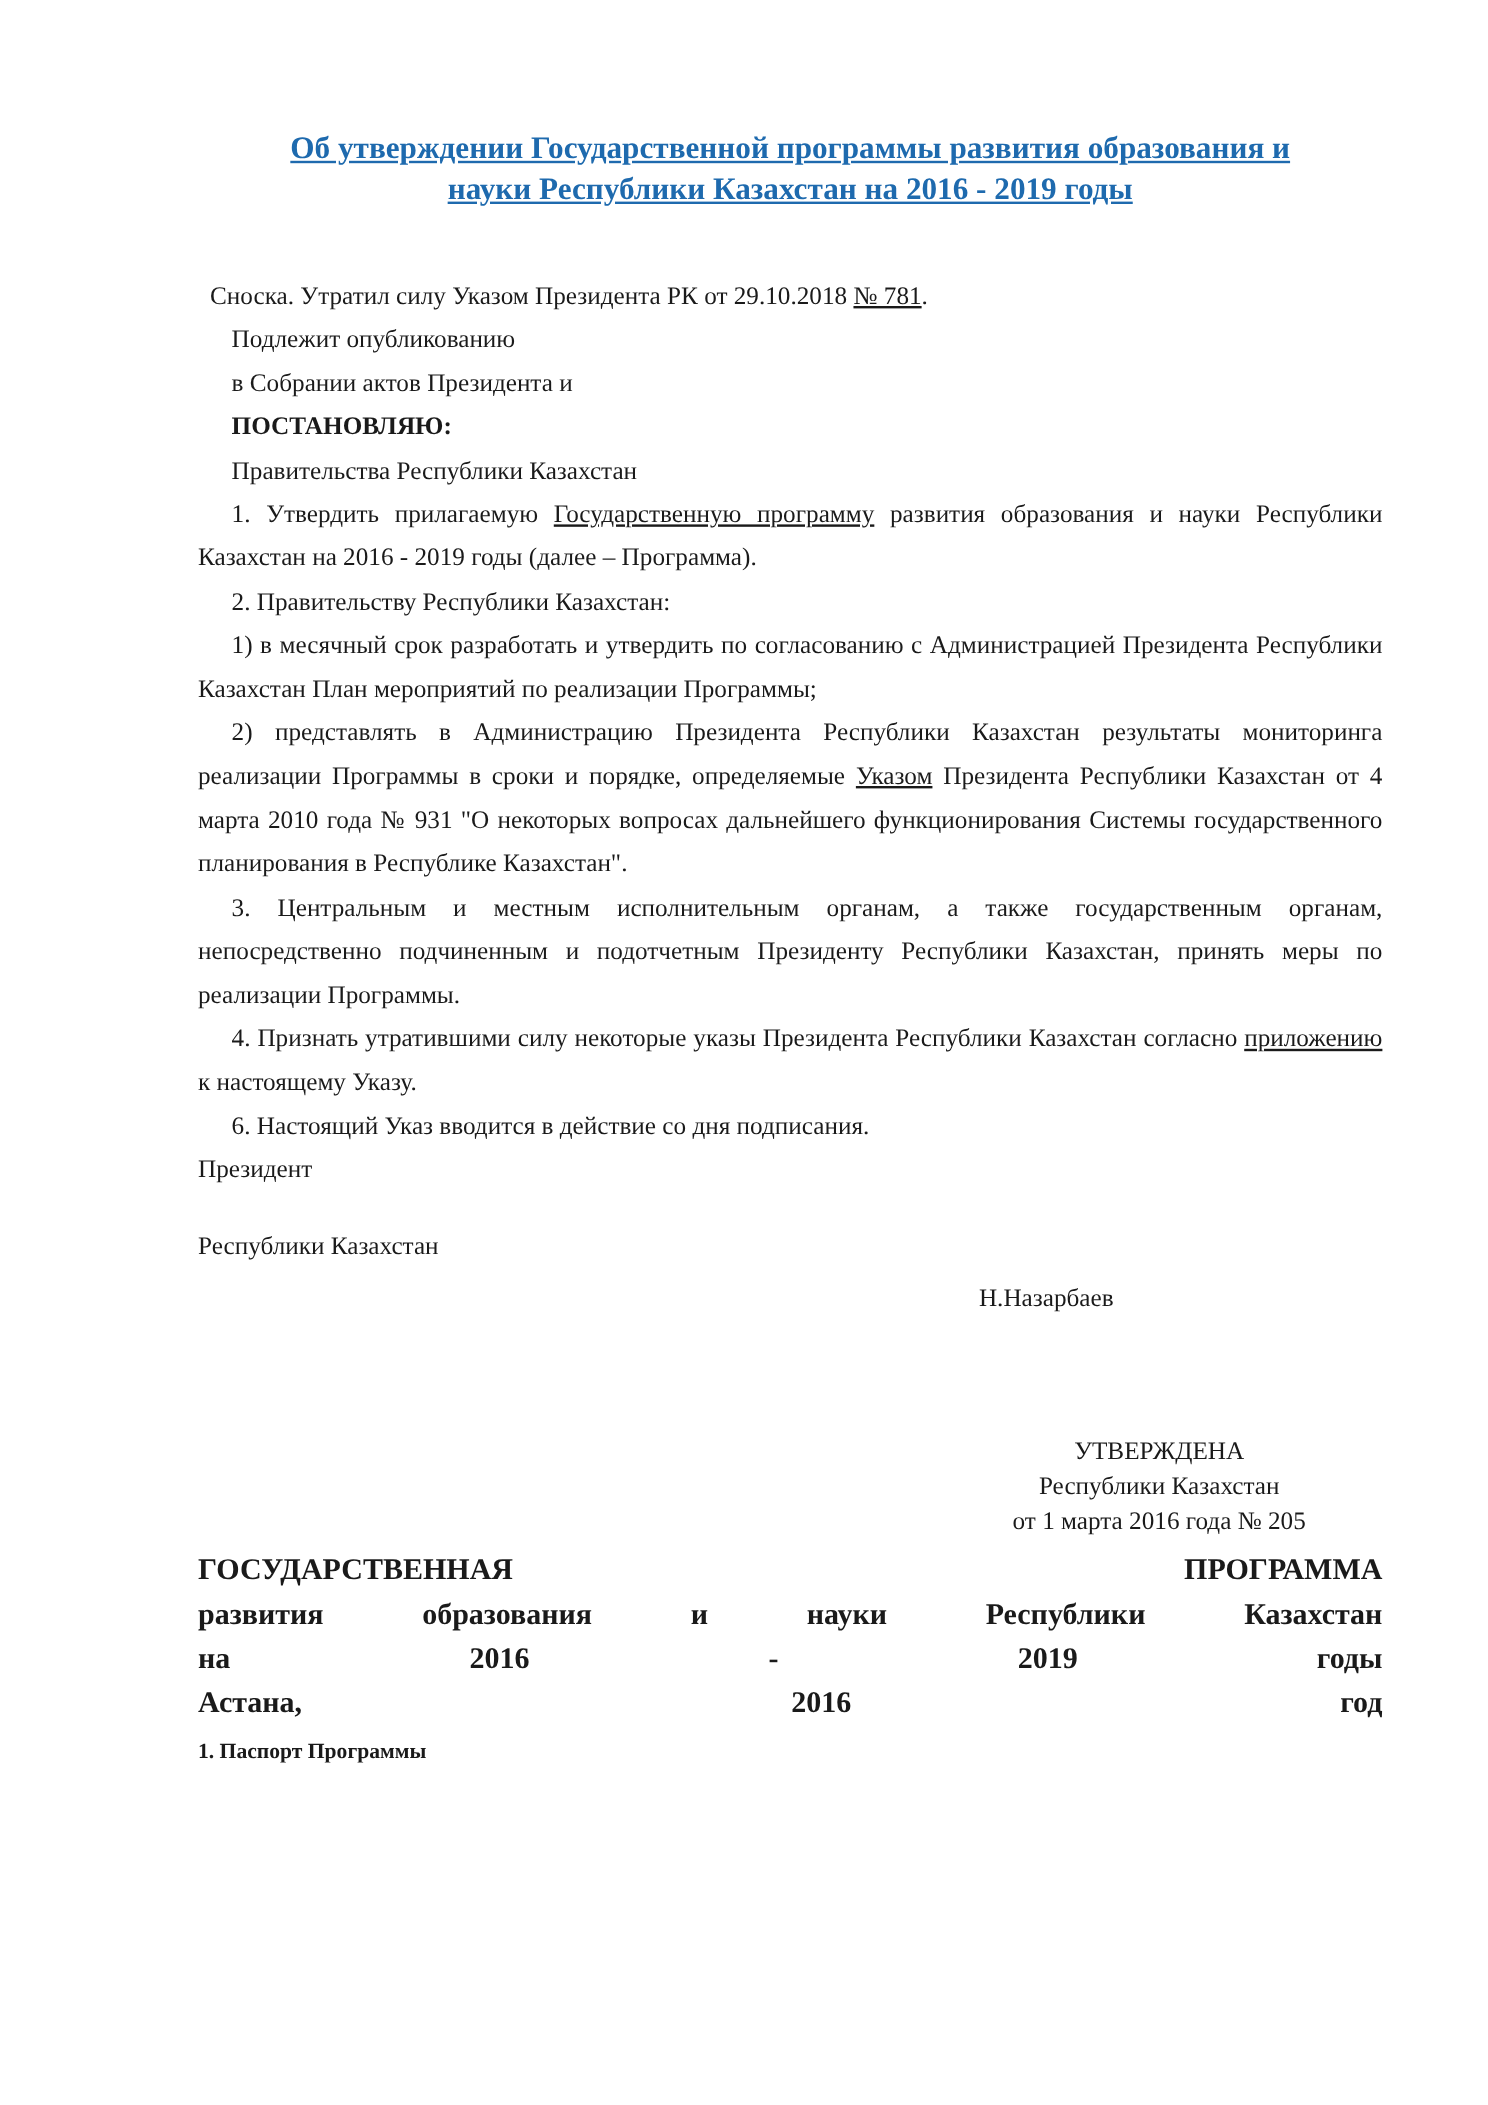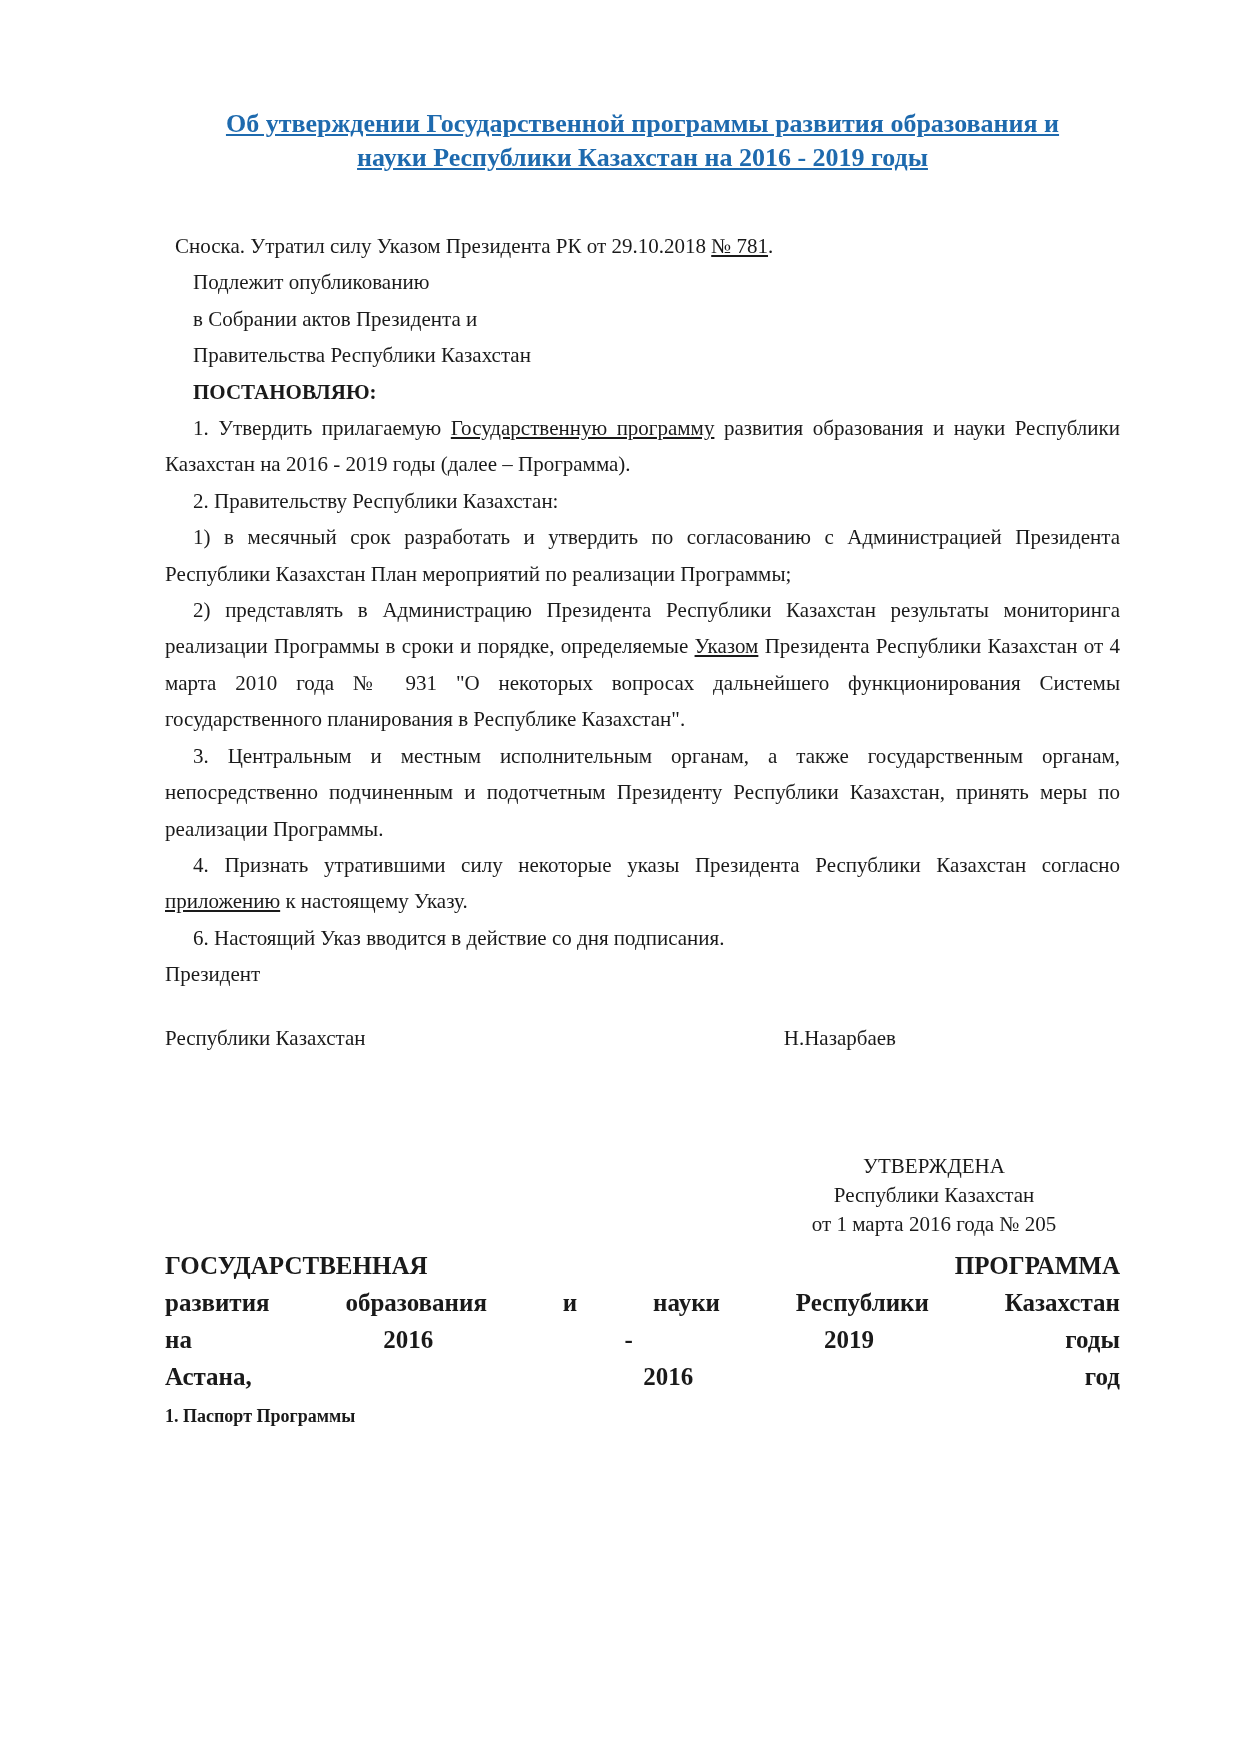--- a/index.html
+++ b/index.html
@@ -1,36 +1,36 @@
 <!DOCTYPE html>
 <html><head>
 <meta charset="utf-8">
 <style>
   html,body { margin:0; padding:0; background:#ffffff; }
   body {
     width:1240px; height:1754px; overflow:hidden;
     font-family:"Liberation Serif","DejaVu Serif",serif;
     color:#1a1a1a;
   }
-  .page { box-sizing:border-box; width:1240px; height:1754px; padding:107px 120px 0 165px; }
+  .page { box-sizing:border-box; width:1240px; height:1754px; padding:107px 88px 0 165px; }
 
   .doc-title {
     text-align:center; font-weight:bold; font-size:26px; line-height:34px;
     color:#1e6aae; text-decoration:underline; margin:0 0 53px 0;
   }
 
   p.body { margin:0; font-size:21px; line-height:36.4px; text-align:justify; }
   .footnote { text-indent:10px; }
   .ind { text-indent:28px; }
   .bold { font-weight:bold; }
   .u { text-decoration:underline; }
 
   .president { margin-top:7px; }
   .sig-row { display:flex; margin-top:27px; font-size:21px; line-height:36.4px; }
-  .sig-name { margin-left:auto; margin-right:224px; }
+  .sig-name { margin-left:auto; margin-right:224px;margin-top:43px; }
 
   .approval {
     width:300px; margin:96px 36px 0 auto; text-align:center;
     font-size:21px; line-height:29px;
   }
 
   .program { margin-top:8px; font-weight:bold; font-size:25px; line-height:37px; }
   .program .row { display:flex; justify-content:space-between; }
 
   .passport-heading { font-weight:bold; font-size:18px; line-height:37px; margin-top:3px; }
@@ -45,23 +45,23 @@
 
   <div class="doc-title">
     <span>Об утверждении Государственной программы развития образования и</span><br>
     <span>науки Республики Казахстан на 2016 - 2019 годы</span>
   </div>
 
   <p class="body footnote"><span>Сноска. Утратил силу Указом Президента РК от 29.10.2018 </span><span class="u">№ 781</span><span>.</span></p>
 
   <p class="body ind">Подлежит опубликованию</p>
   <p class="body ind">в Собрании актов Президента и</p>
+  <p class="body ind bold">ПОСТАНОВЛЯЮ:</p>
+
   <p class="body ind">Правительства Республики Казахстан</p>
-
-  <p class="body ind bold">ПОСТАНОВЛЯЮ:</p>
 
   <p class="body ind"><span>1. Утвердить прилагаемую </span><span class="u">Государственную программу</span><span> развития образования и науки Республики Казахстан на 2016 - 2019 годы (далее – Программа).</span></p>
 
   <p class="body ind">2. Правительству Республики Казахстан:</p>
 
   <p class="body ind">1) в месячный срок разработать и утвердить по согласованию с Администрацией Президента Республики Казахстан План мероприятий по реализации Программы;</p>
 
   <p class="body ind"><span>2) представлять в Администрацию Президента Республики Казахстан результаты мониторинга реализации Программы в сроки и порядке, определяемые </span><span class="u">Указом</span><span> Президента Республики Казахстан от 4 марта 2010 года № 931 "О некоторых вопросах дальнейшего функционирования Системы государственного планирования в Республике Казахстан".</span></p>
 
   <p class="body ind">3. Центральным и местным исполнительным органам, а также государственным органам, непосредственно подчиненным и подотчетным Президенту Республики Казахстан, принять меры по реализации Программы.</p>

